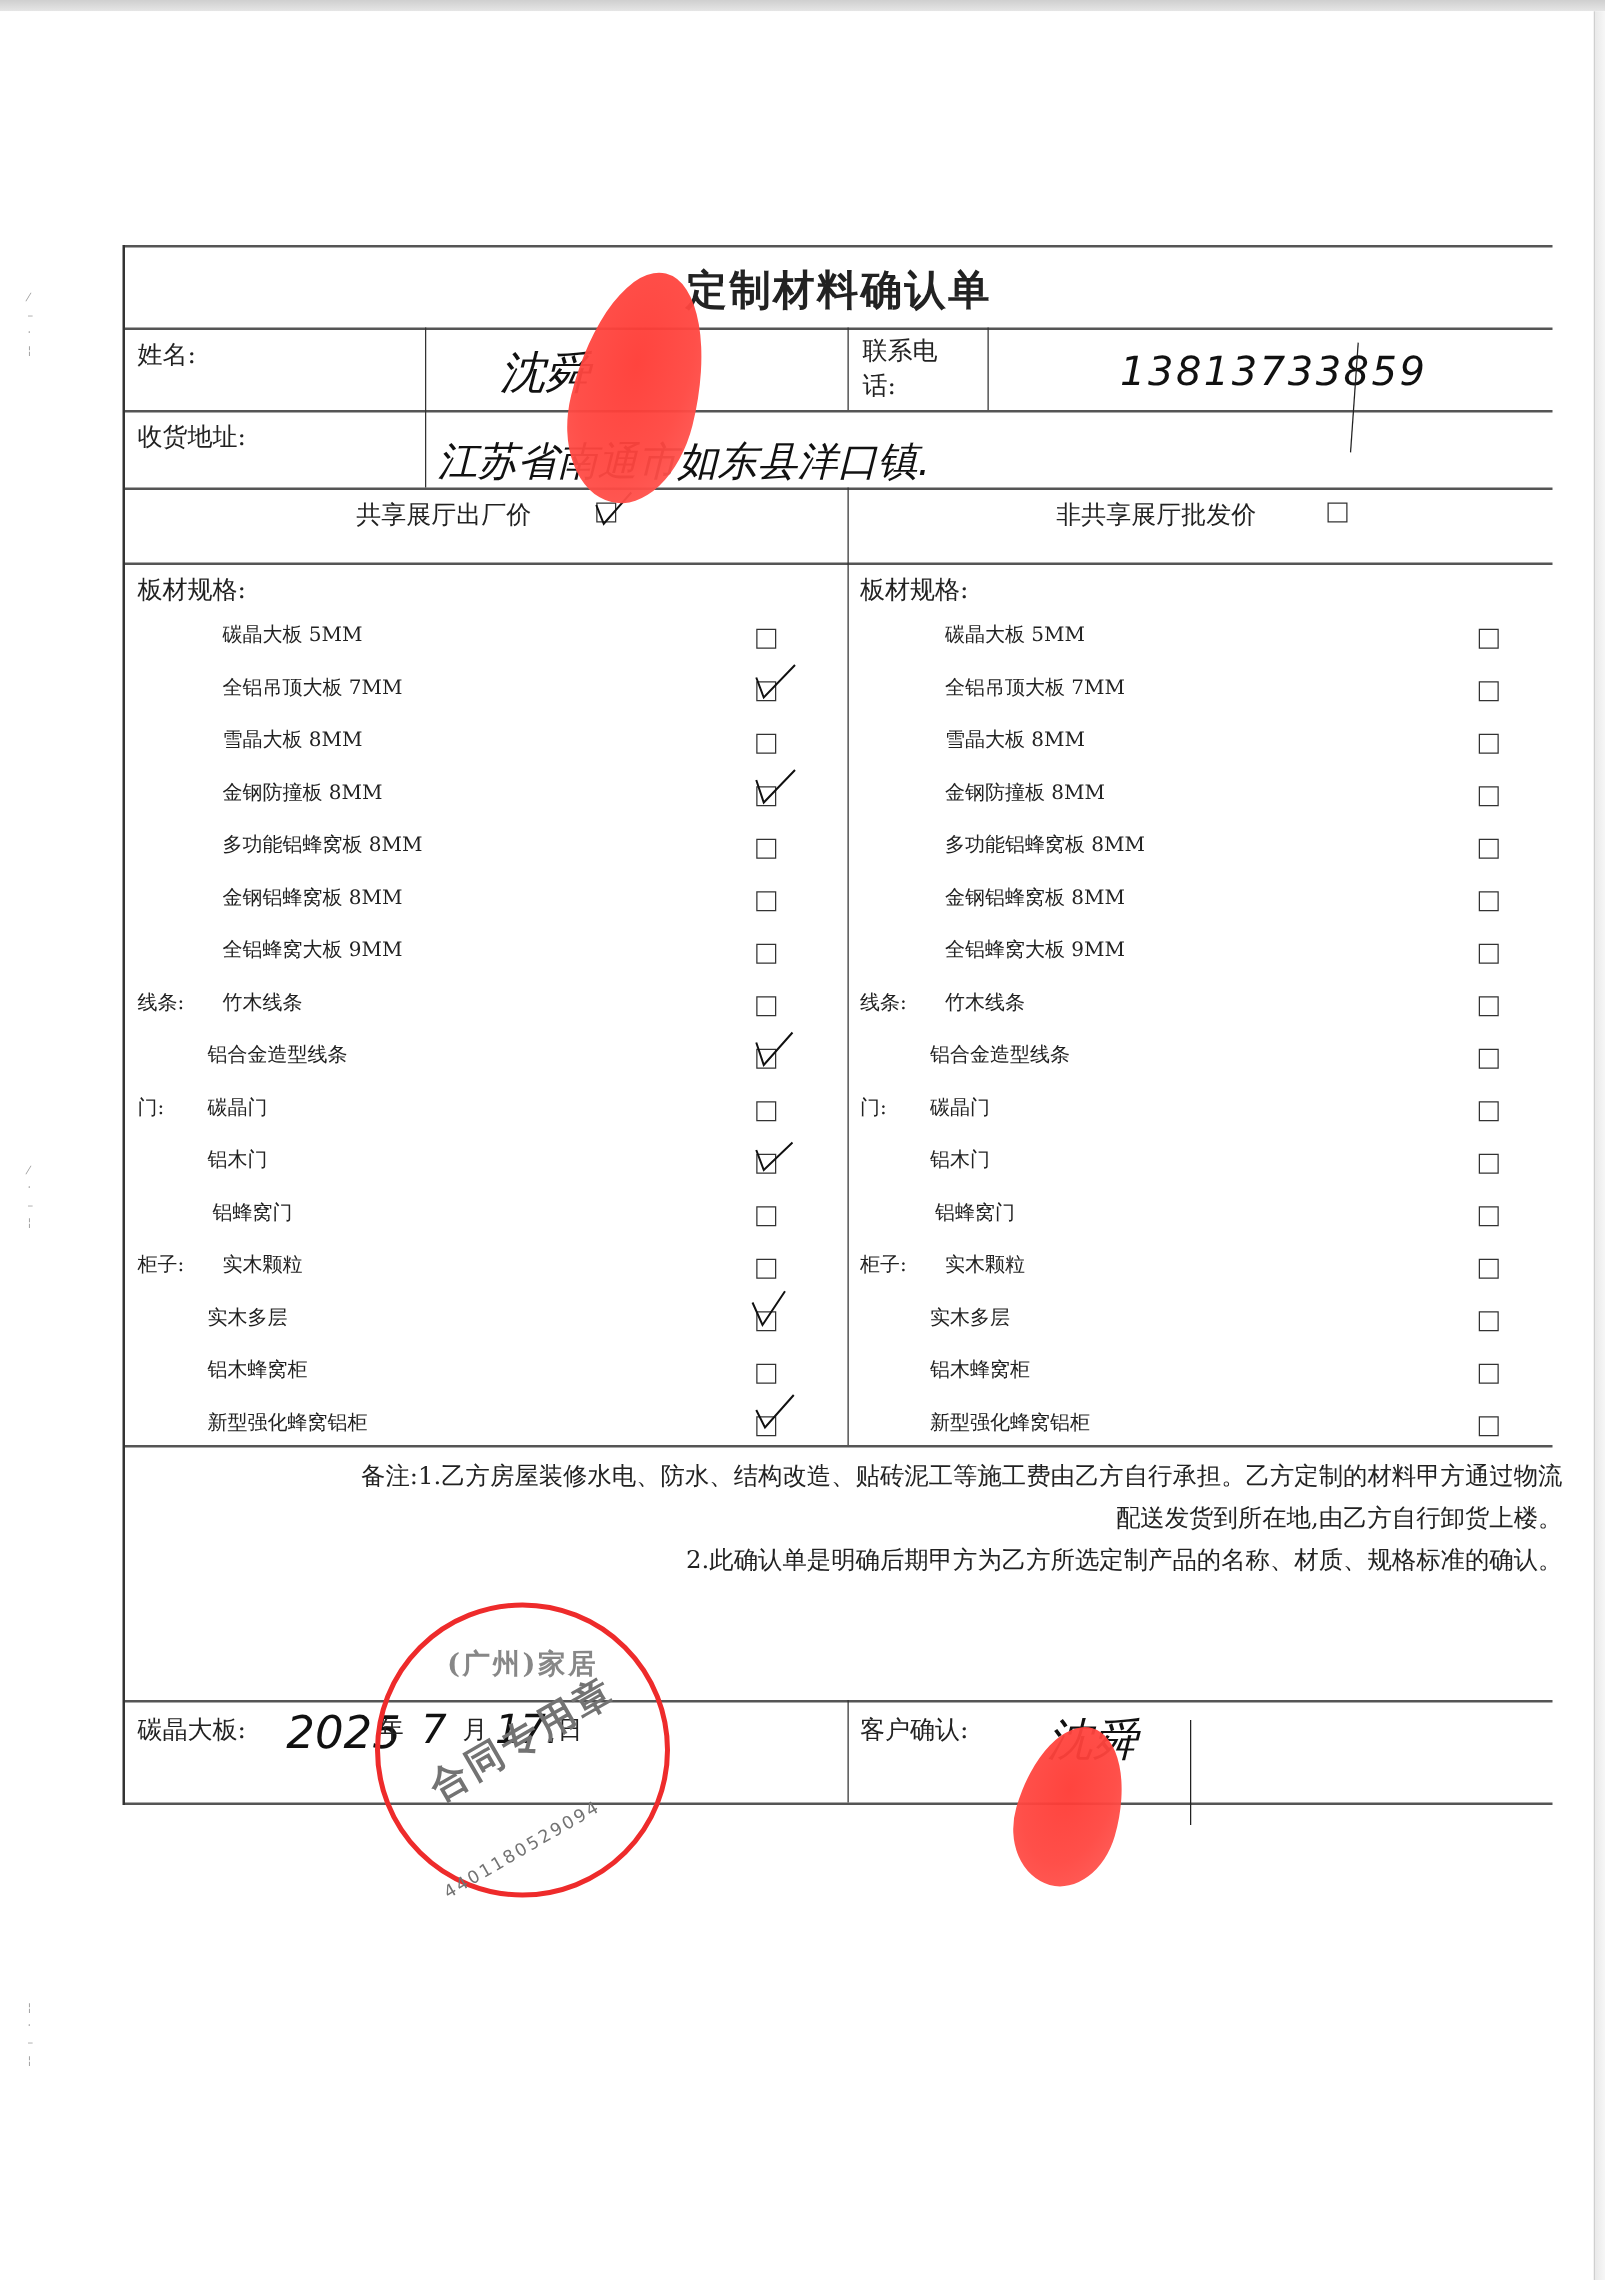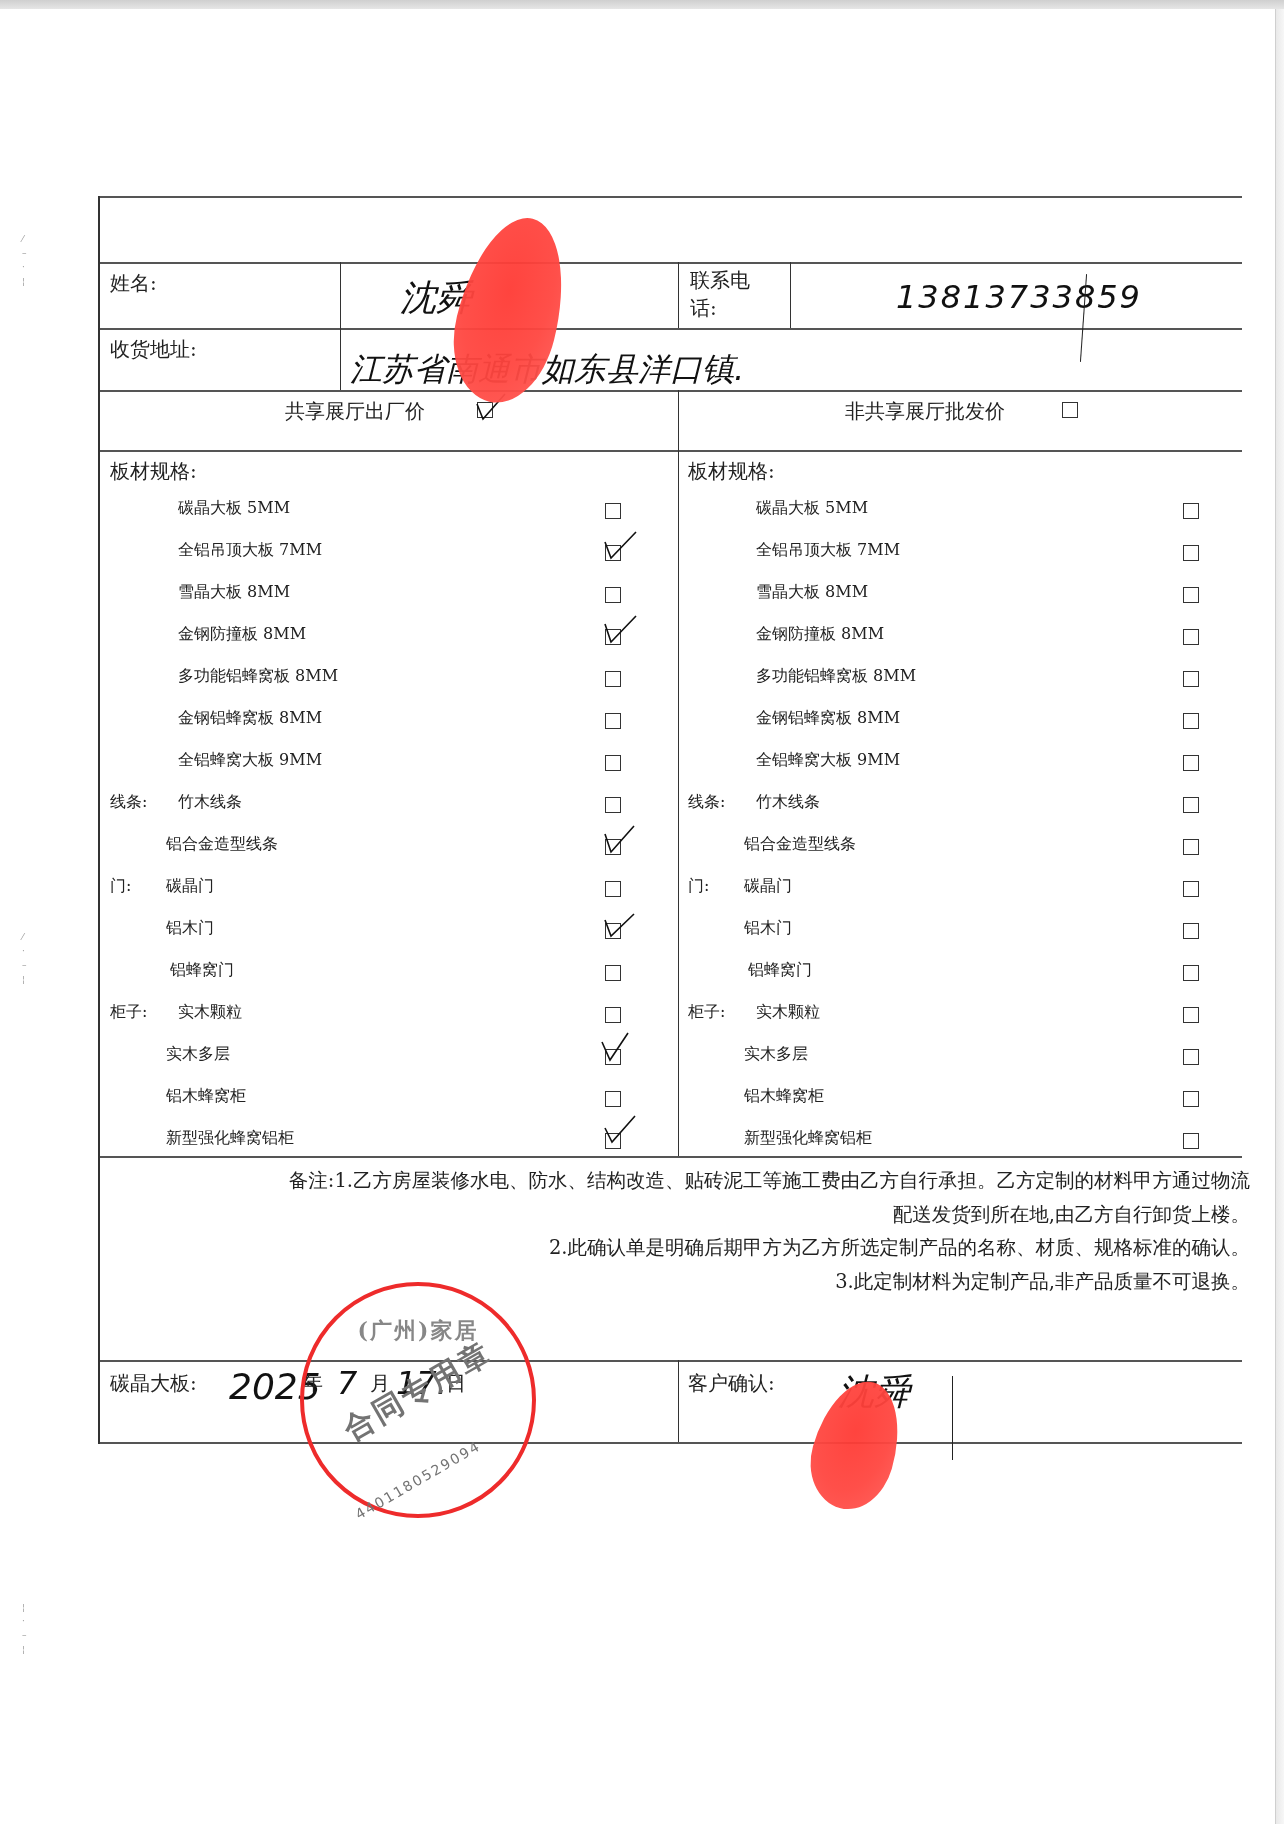--- a/index.html
+++ b/index.html
@@ -65,20 +65,21 @@
   <div class="hl" style="top:1164px"></div>
   <div class="hl" style="top:1246px"></div>
 
   <div class="vl" style="left:240px; top:66px; height:66px"></div>
   <div class="vl" style="left:578px; top:66px; height:66px"></div>
   <div class="vl" style="left:690px; top:66px; height:66px"></div>
   <div class="vl" style="left:240px; top:132px; height:62px"></div>
   <div class="vl" style="left:578px; top:194px; height:766px"></div>
   <div class="vl" style="left:578px; top:1164px; height:82px"></div>
 
+  <div class="title">定制材料确认单</div>
 
   <div class="lbl" style="left:10px; top:74px">姓名:</div>
   <div class="hand" style="left:300px; top:78px; font-size:36px;">沈舜</div>
   <div class="lbl" style="left:590px; top:70px; line-height:28px">
     <span>联系电</span><br>
     <span>话:</span>
   </div>
   <div class="hand" style="left:796px; top:82px; font-size:32px; letter-spacing:2px;">13813733859</div>
   <div style="position:absolute; left:983px; top:78px; width:0; height:88px; border-left:1.5px solid #222; transform:rotate(4deg)"></div>
 
@@ -199,21 +200,20 @@
   <div class="cb" style="left:1083px; top:853px"></div>
   <div class="item-label" style="left:644px; top:890px">铝木蜂窝柜</div>
   <div class="cb" style="left:1083px; top:895px"></div>
   <div class="item-label" style="left:644px; top:932px">新型强化蜂窝铝柜</div>
   <div class="cb" style="left:1083px; top:937px"></div>
 
   <div class="notes" style="left:10px; top:968px;">
     <div>备注:1.乙方房屋装修水电、防水、结构改造、贴砖泥工等施工费由乙方自行承担。乙方定制的材料甲方通过物流</div>
     <div>配送发货到所在地,由乙方自行卸货上楼。</div>
     <div>2.此确认单是明确后期甲方为乙方所选定制产品的名称、材质、规格标准的确认。</div>
-    <div>3.此定制材料为定制产品,非产品质量不可退换。</div>
   </div>
 
   <div class="lbl" style="left:10px; top:1174px">碳晶大板:</div>
   <div class="hand" style="left:129px; top:1170px; font-size:36px">2025</div>
   <div class="lbl" style="left:203px; top:1174px">年</div>
   <div class="hand" style="left:237px; top:1168px; font-size:32px">7</div>
   <div class="lbl" style="left:270px; top:1174px">月</div>
   <div class="hand" style="left:296px; top:1168px; font-size:32px">17.</div>
   <div class="lbl" style="left:346px; top:1174px">日</div>
 

